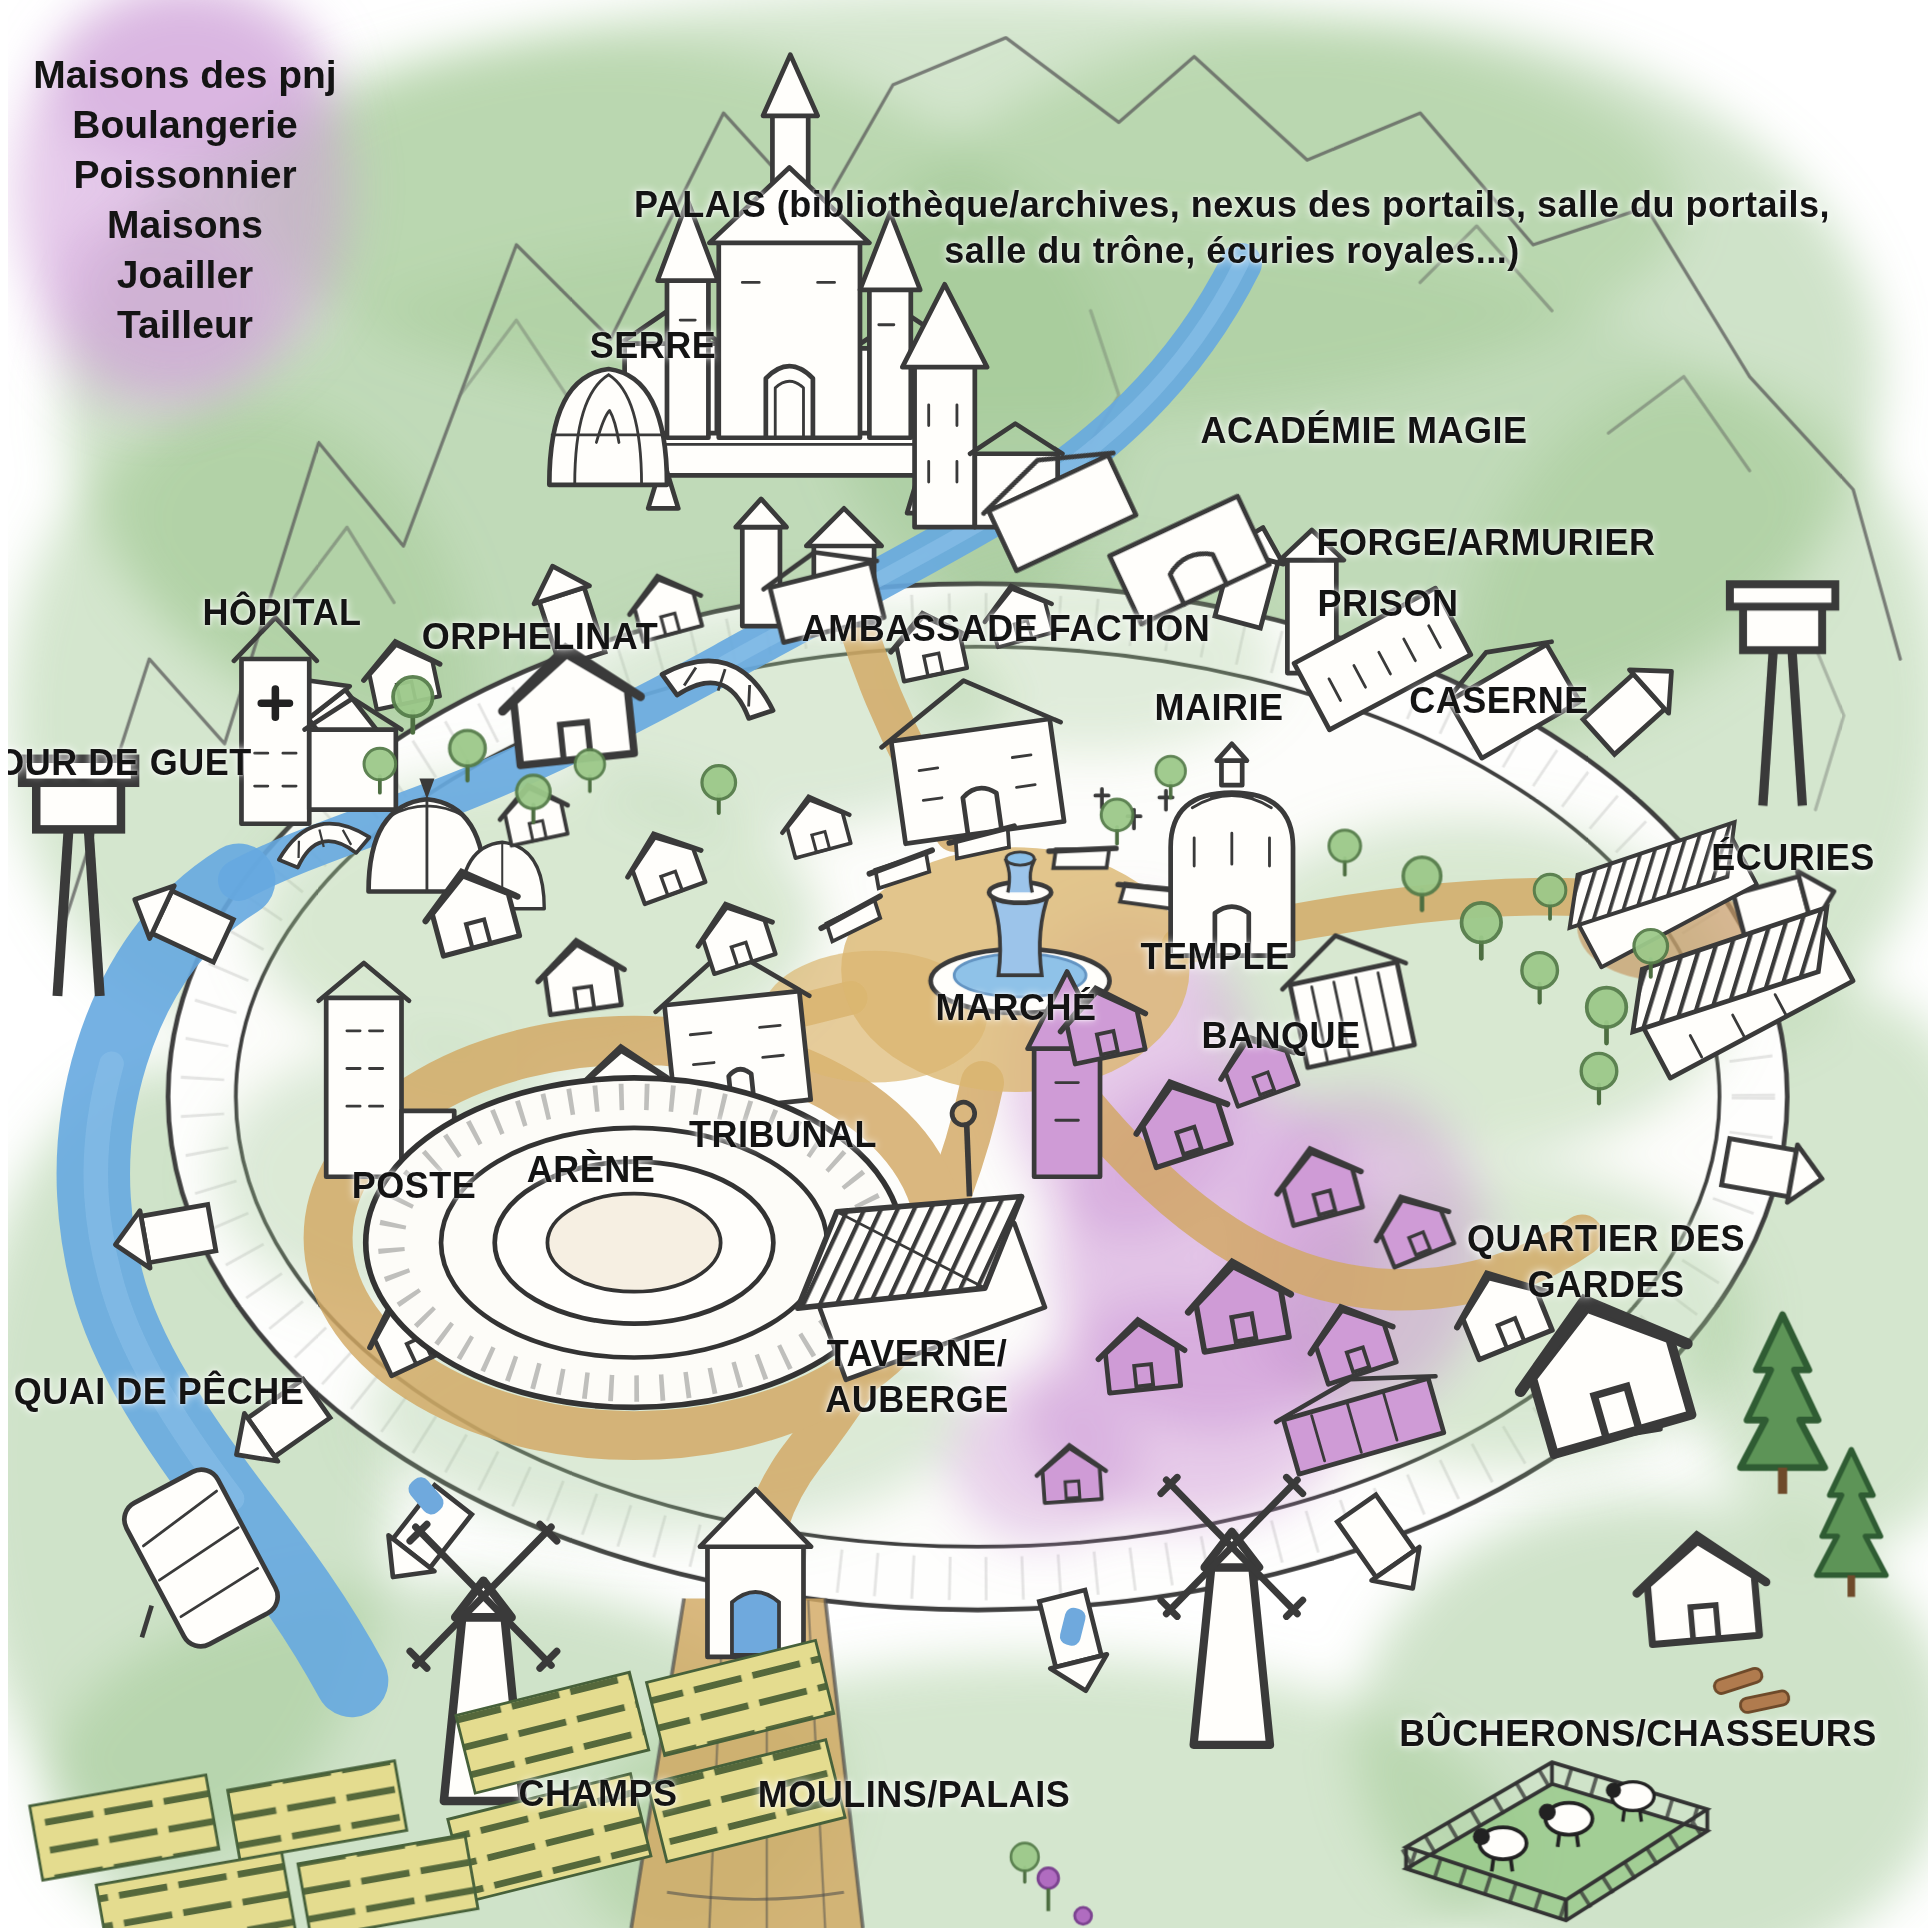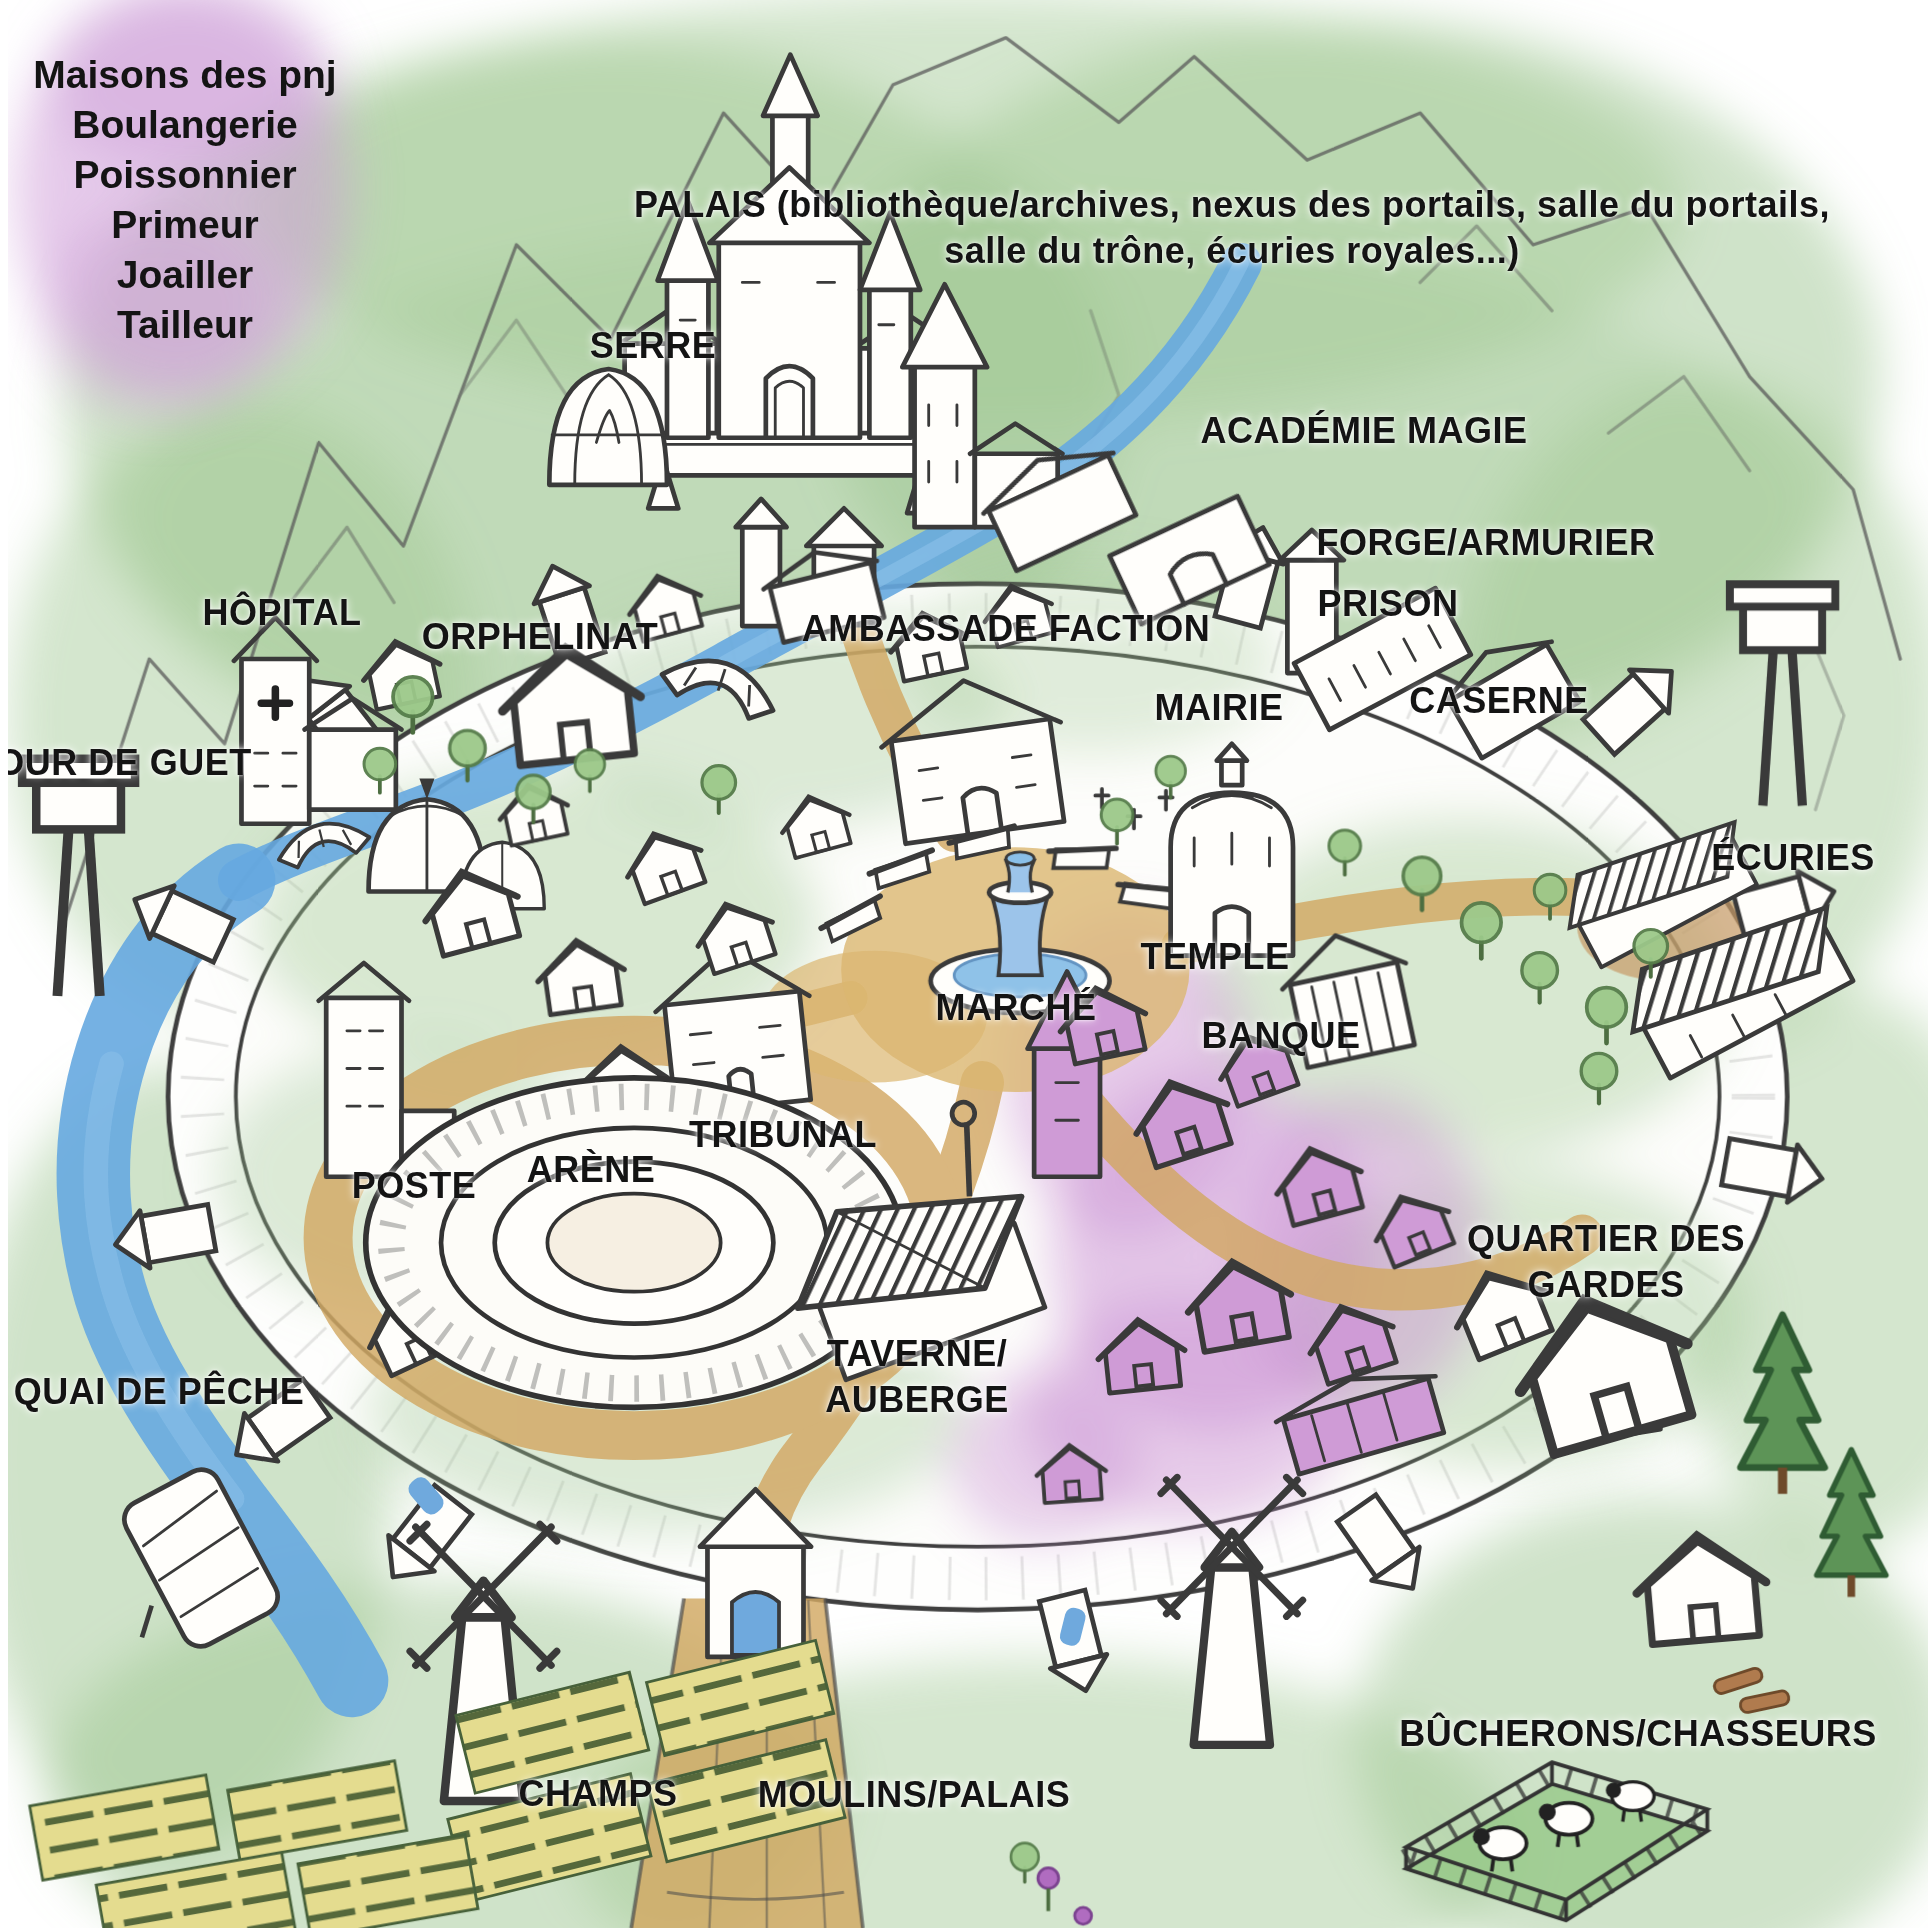--- a/index.html
+++ b/index.html
@@ -492,21 +492,21 @@
     <line x1="1105" y1="2006" x2="1105" y2="2030" stroke="#4d6e41" stroke-width="4"></line>
     <circle cx="1142" cy="2035" r="9" fill="#b06cc0" stroke="#7c4390" stroke-width="3"></circle>
     <use href="#tree" transform="translate(1080,1978) scale(.7)"></use>
   </g>
 </svg>
 
   <div class="legend" style="left:177px;top:200px">
     <div>Maisons des pnj</div>
     <div>Boulangerie</div>
     <div>Poissonnier</div>
-    <div>Primeur</div>
+    <div>Maisons</div>
     <div>Joailler</div>
     <div>Tailleur</div>
   </div>
 
   <div class="lbl block" style="left:1224px;top:228px">
     <div>PALAIS (bibliothèque/archives, nexus des portails, salle du portails,</div>
     <div>salle du trône, écuries royales...)</div>
   </div>
 
   <div class="lbl" style="left:645px;top:346px">SERRE</div>

